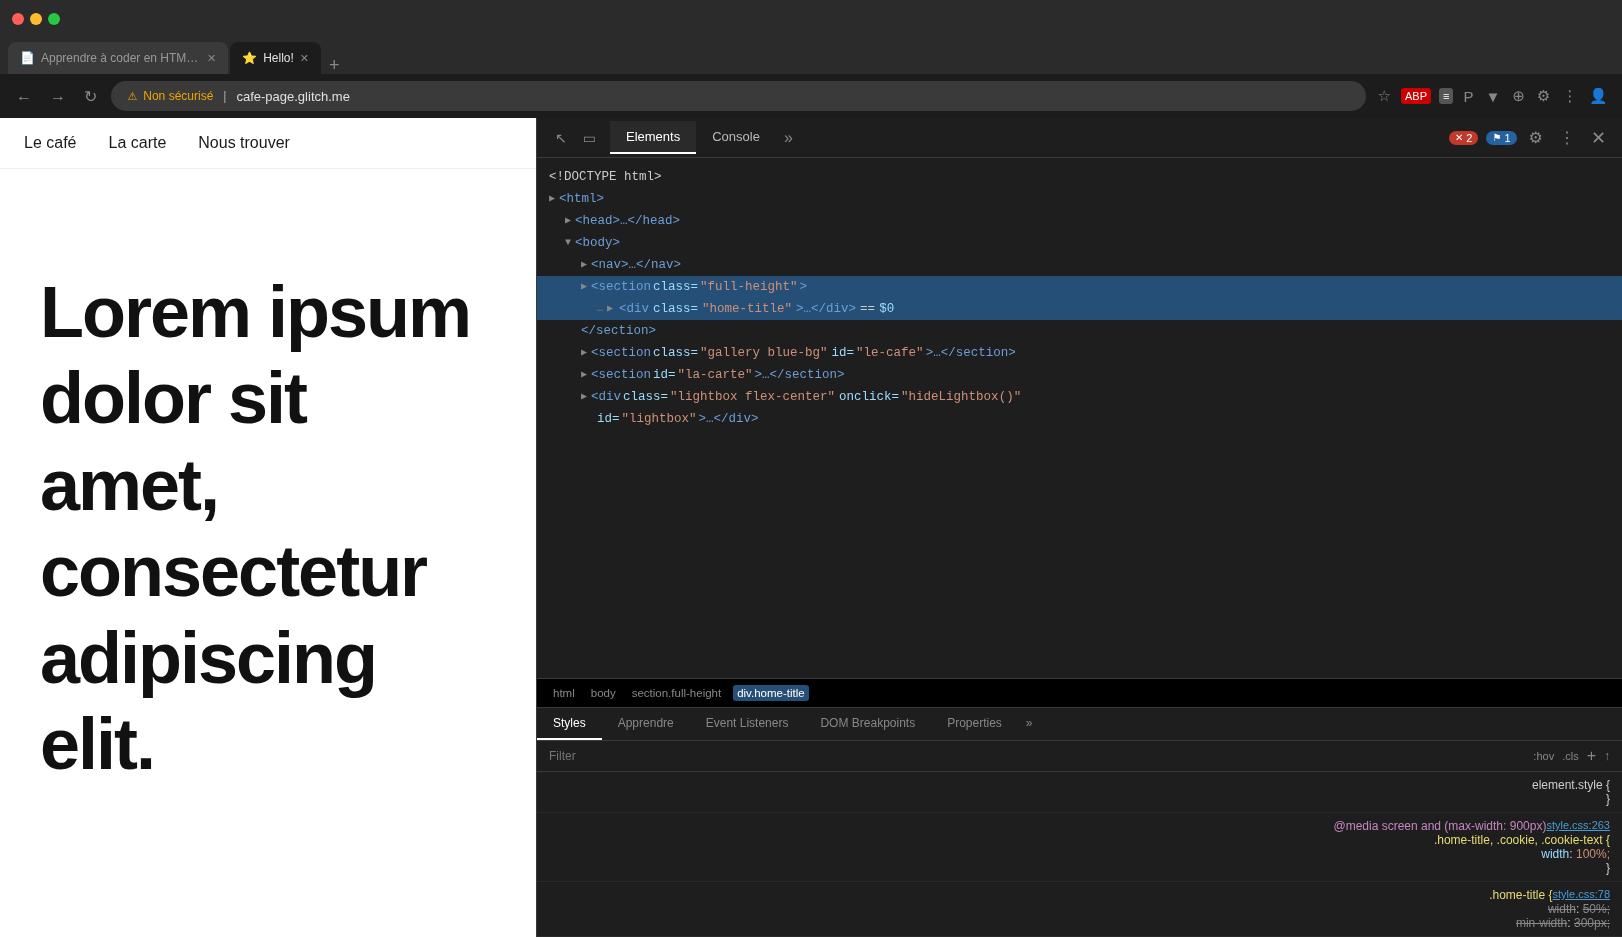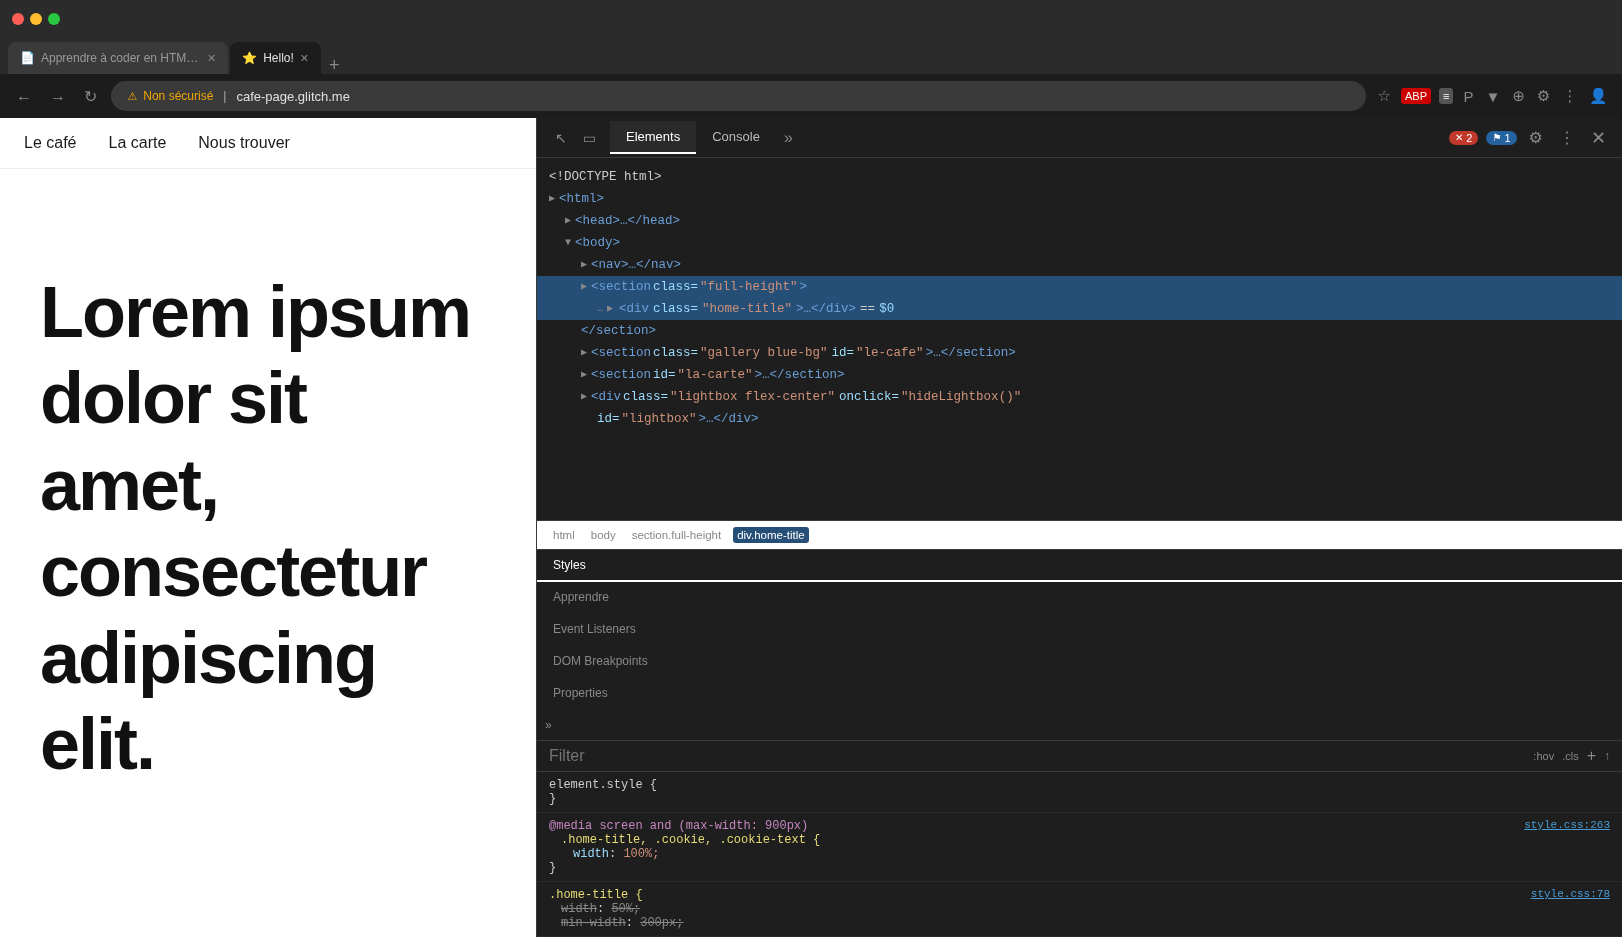--- a/index.html
+++ b/index.html
@@ -56,41 +56,41 @@
     .dom-line.selected { background: #264f78; }
     .dom-triangle { color: #888; font-size: 10px; margin-right: 2px; cursor: pointer; display: inline-block; }
     .dom-tag { color: #6a9fd8; }
     .dom-attr-name { color: #9cdcfe; }
     .dom-attr-value { color: #ce9178; }
     .dom-text { color: #ccc; text-align: right; }
     .dom-eq { color: #ccc; }
     .dom-dollar { color: #9cdcfe; }
 
     
-    .breadcrumb { display: flex; align-items: center; gap: 4px; padding: 6px 12px; background: #ffffff; border-top: 1px solid #3a3a3a; border-bottom: 1px solid #3a3a3a; font-size: 11.5px; overflow-x: auto; }
+    .breadcrumb { display: flex; align-items: center; gap: 4px; padding: 6px 12px; background: #000000; border-top: 1px solid #3a3a3a; border-bottom: 1px solid #3a3a3a; font-size: 11.5px; overflow-x: auto; }
     .bc-item { color: #888; cursor: pointer; padding: 2px 4px; border-radius: 3px; }
     .bc-item.active { color: #fff; background: #264f78; }
     .bc-sep { color: #555; }
 
     
     .styles-panel { background: #1e1e1e; }
-    .styles-tabs { display: flex; border-bottom: 1px solid #3a3a3a; flex-direction: column; }
+    .styles-tabs { display: flex; border-bottom: 1px solid #3a3a3a; }
     .st-tab { padding: 8px 16px; font-size: 12px; color: #888; cursor: pointer; border-bottom: 2px solid transparent; }
     .st-tab.active { color: #fff; border-bottom: 2px solid #fff; }
     .st-more { color: #888; padding: 8px; cursor: pointer; font-size: 12px; }
 
     
     .filter-row { display: flex; align-items: center; padding: 6px 12px; border-bottom: 1px solid #3a3a3a; gap: 8px; }
-    .filter-input { background: none; border: none; color: #ccc; font-size: 16px; flex: 1; outline: none; }
+    .filter-input { background: none; border: none; color: #ccc; font-size: 12px; flex: 1; outline: none; }
     .filter-pseudo { color: #888; font-size: 11px; cursor: pointer; }
     .filter-plus { color: #888; font-size: 16px; cursor: pointer; }
     .filter-arrow { color: #888; font-size: 12px; }
 
     
-    .css-rules { padding: 0; font-size: 12px; font-family: Liberation Mono, monospace; overflow-y: auto; }
+    .css-rules { padding: 0; font-size: 12px; font-family: Liberation Sans, sans-serif; overflow-y: auto; text-align: right; }
     .css-rule { padding: 6px 12px; border-bottom: 1px solid #2a2a2a; }
     .css-selector { color: #e6db74; }
     .css-selector.element { color: #ccc; }
     .css-brace { color: #ccc; }
     .css-property { color: #9cdcfe; }
     .css-value { color: #ce9178; }
     .css-source { color: #4a9cd6; text-decoration: underline; cursor: pointer; float: right; font-size: 11px; }
     .css-strikethrough { text-decoration: line-through; color: #888; }
     .at-rule { color: #c586c0; }
   </style>

